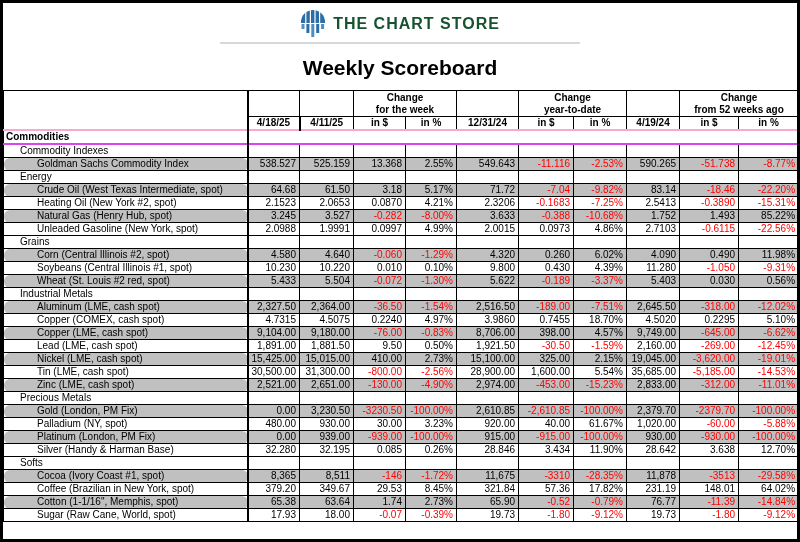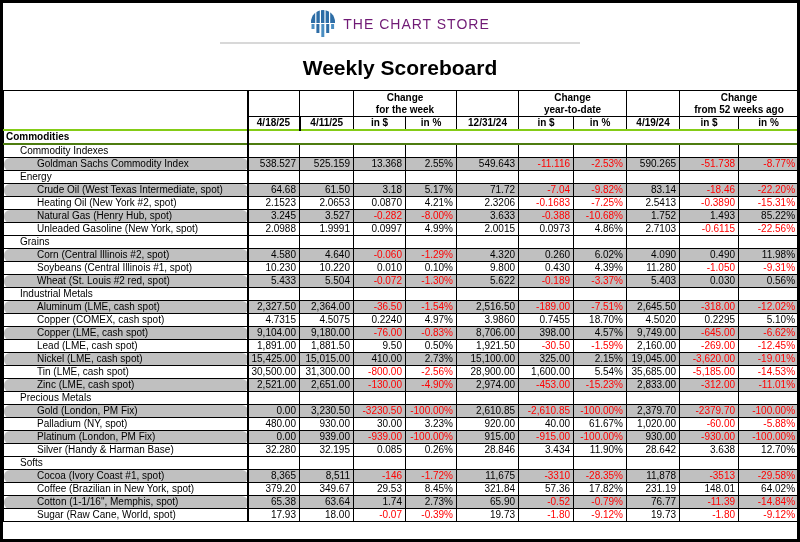--- a/index.html
+++ b/index.html
@@ -4,43 +4,43 @@
 <style>
   * { margin:0; padding:0; box-sizing:border-box; }
   body { background:#fff; font-family:"Liberation Sans", sans-serif; }
   .page {
     width:800px; height:542px; background:#fff;
     border:3px solid #000; position:relative; overflow:hidden;
   }
   
   .header { height:87px; }
   .brand { display:flex; align-items:center; justify-content:center; gap:7px; padding-top:7px; }
-  .brand-text { font-size:14px; letter-spacing:1px; color:#701a75; font-weight:400; }
+  .brand-text { font-size:16px; letter-spacing:1px; color:#14532d; font-weight:700; }
   .brand-rule { width:360px; height:2px; background:#d8d8d8; margin:5px auto 0 auto; }
   .title { text-align:center; font-size:21px; font-weight:bold; color:#000; margin-top:12px; }
   
   table {
     border-collapse:collapse; table-layout:fixed;
     width:794px; font-size:10px; color:#000;
   }
   th, td {
     border:1px solid #000; padding:0 3px; height:13px;
     line-height:12px; white-space:nowrap; overflow:hidden; vertical-align:middle;
   }
   thead th { font-weight:bold; text-align:center; background:#fff; }
-  thead { border-bottom:2px solid #84cc16; }
+  thead { border-bottom:2px solid #f9a8d4; }
   tr.h1 th { height:26px; }
   tr.h1 th.grp { line-height:12px; }
   td:first-child, th:first-child { border-right:2px solid #000; }
   td.num { text-align:right; }
   .neg { color:#ff0000; }
   tr.shade td { background:#c0c0c0; }
   td.row-label { padding-left:33px; text-align:left;border-radius:6px; }
   td.sec-label { font-weight:normal; padding-left:16px; }
-  tr.root { border-bottom:2px solid #4d7c0f;padding-left:16px; }
+  tr.root { border-bottom:2px solid #d946ef;padding-left:16px; }
   td.root-label { font-weight:bold; padding-left:2px; }
 </style>
 </head>
 <body>
 
 <div class="page">
   <div class="header">
     <div class="brand">
       <svg width="26" height="27" viewBox="0 0 26 27">
         <path d="M1,12 A12,12 0 0 1 25,12 L25,13 L1,13 Z" fill="#2d6da6"></path>

